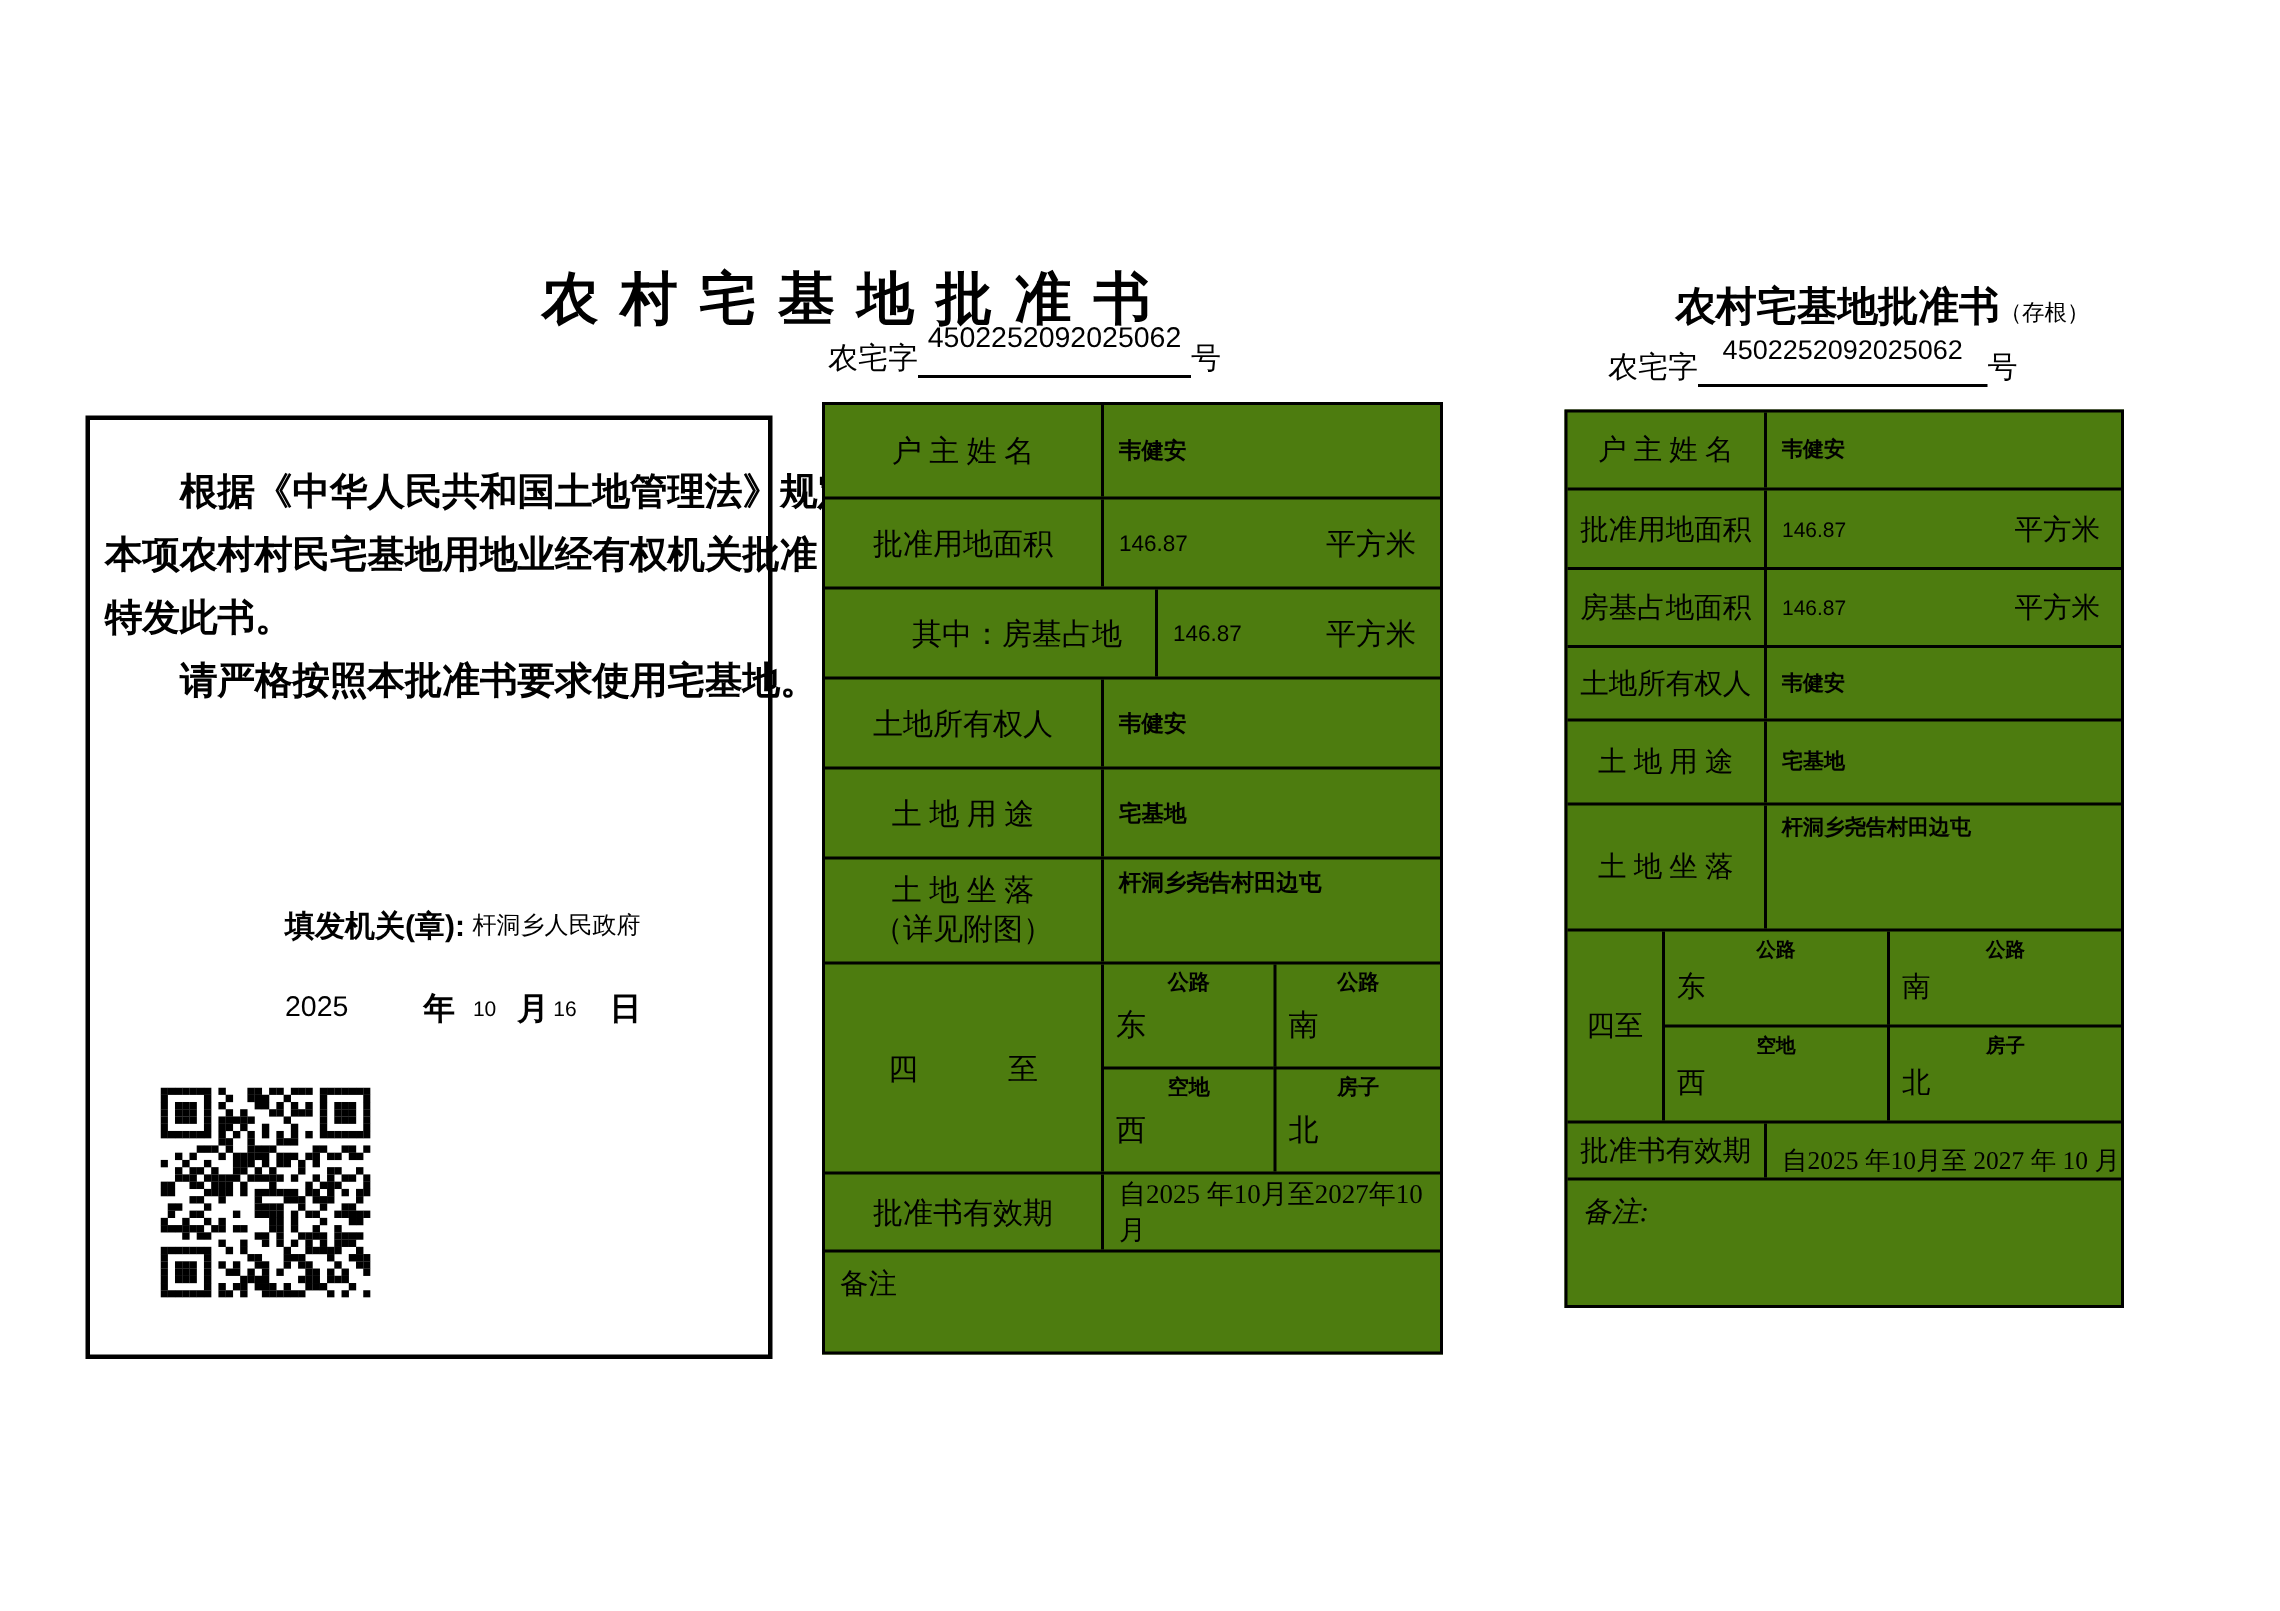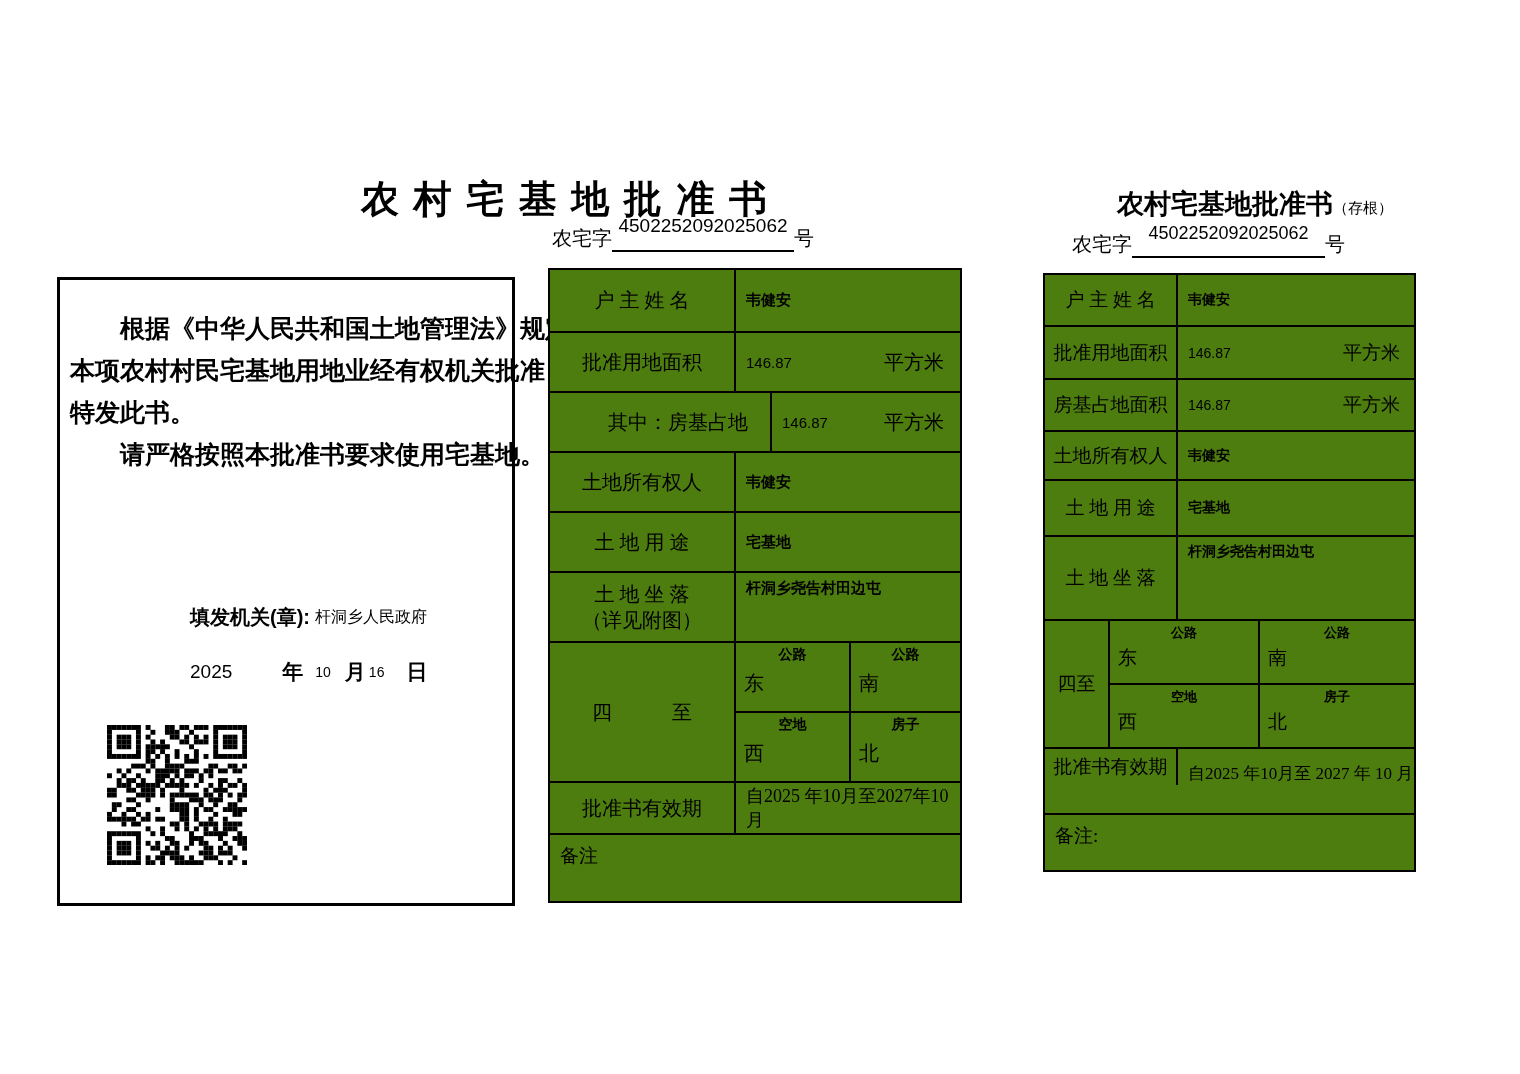--- a/index.html
+++ b/index.html
@@ -681,18 +681,18 @@
           <span class="dir">北</span>
         </div>
       </div>
     </div>
     <div class="row" style="top:472px;height:38px;">
       <div class="lc">批准书有效期</div>
       <div class="vc validity">
           <span>自2025 年10月至 2027 年 10 月</span>
         </div>
     </div>
-    <div class="row" style="top:538px;height:65px;">
+    <div class="row" style="top:510px;height:65px;font-style:italic;">
       <div class="remark-cell">备注:</div>
     </div>
   </div>
 
 </div>
 
 </body></html>

